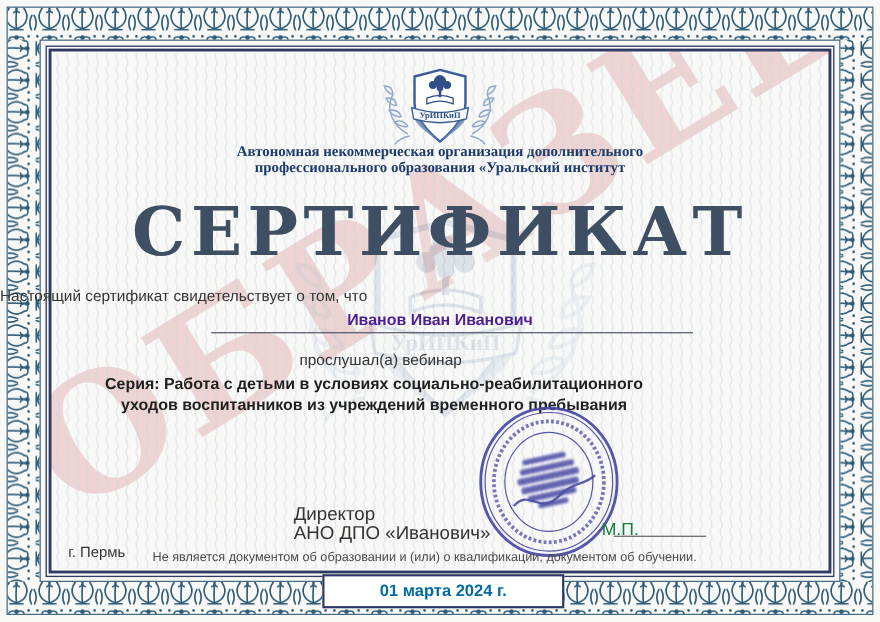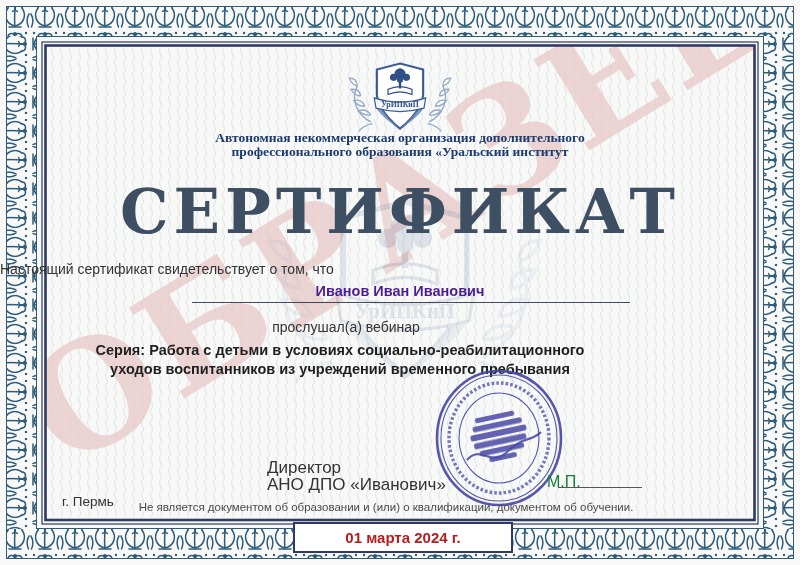--- a/index.html
+++ b/index.html
@@ -45,21 +45,21 @@
   .city{position:absolute;left:62px;top:476px;font-size:13.5px;color:#333;margin-top:18px;}
   .signatory{position:absolute;left:267px;top:460px;font-size:17px;line-height:16.5px;color:#333;}
   .mp{position:absolute;left:519px;top:473px;font-size:16px;color:#15803d;margin-left:28px;}
   .mp-line{position:absolute;left:558px;top:471px;width:84px;height:16px;border-bottom:1.6px solid #555;}
   .disclaimer{position:absolute;left:0;top:501px;width:772px;text-align:center;font-size:11.5px;color:#4a4a4a;}
   .stamp-svg{position:absolute;left:433px;top:368px;opacity:0.9;}
   .logo-svg{position:absolute;left:340px;top:58px;}
   .date-box{
     position:absolute;left:293px;top:522px;width:220px;height:31px;z-index:5;
     background:#ffffff;border:2px solid #2e3a63;box-sizing:border-box;
-    text-align:center;line-height:27px;font-size:15px;font-weight:bold;color:#b91c1c;
+    text-align:center;line-height:27px;font-size:15px;font-weight:bold;color:#0369a1;
   }
 </style>
 </head>
 <body>
 
 <div class="watermark-clip">
   <div class="watermark">ОБРАЗЕЦ</div>
 </div>
 
 <svg class="waves-svg" width="704" height="469">

